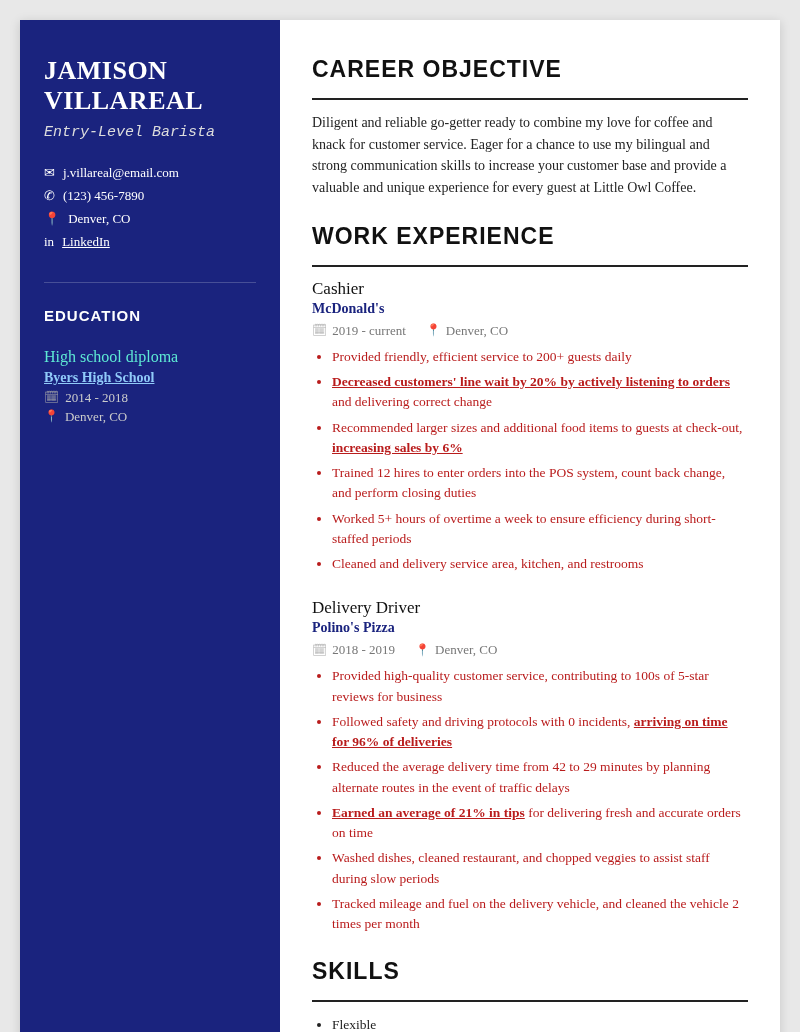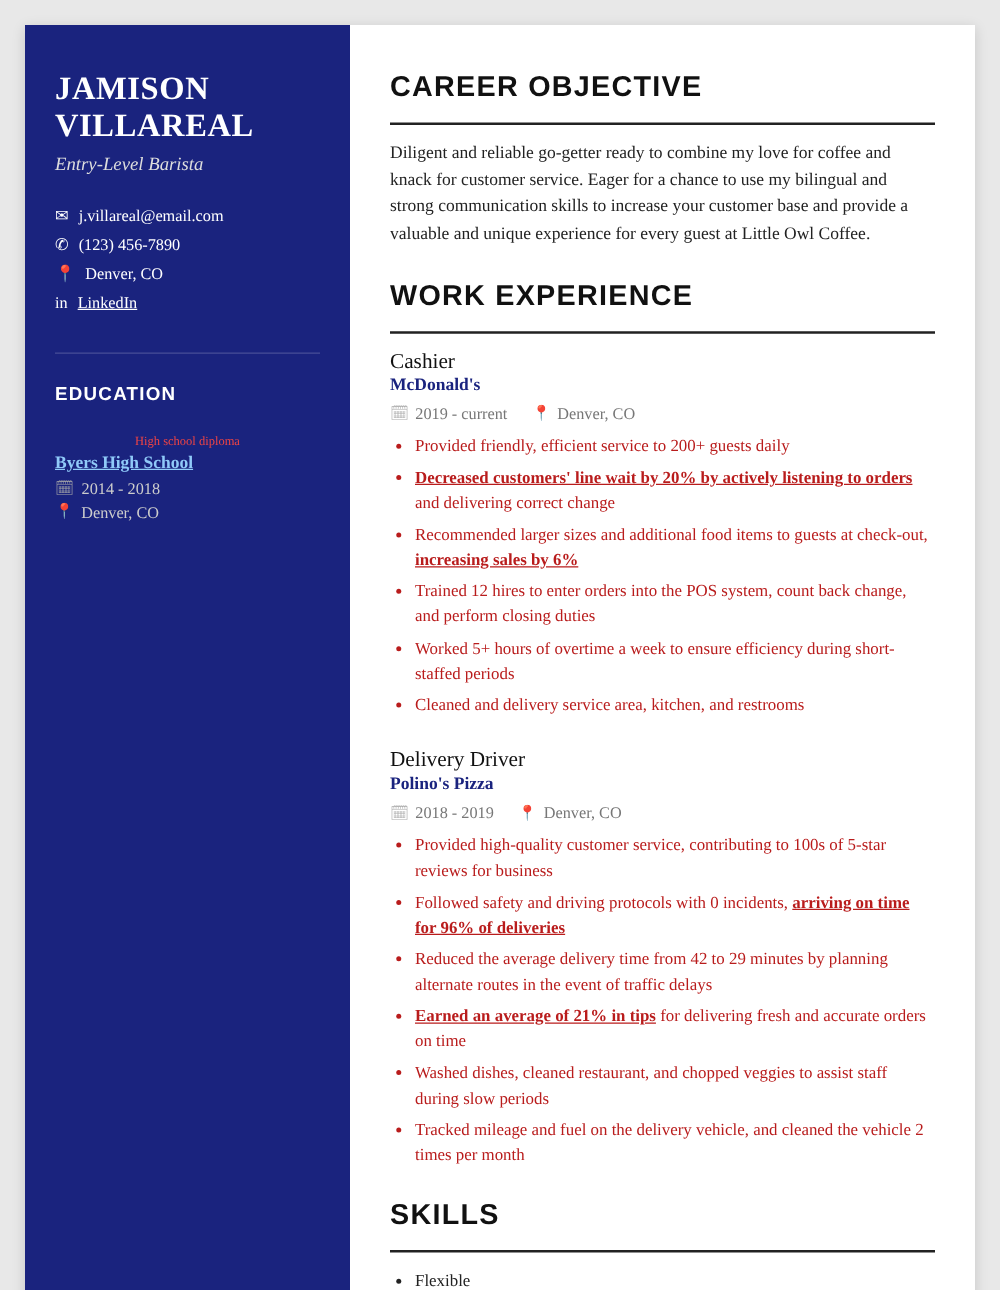--- a/index.html
+++ b/index.html
@@ -32,20 +32,21 @@
       line-height: 1.15;
       text-transform: uppercase;
       letter-spacing: 0.5px;
       margin-bottom: 8px;
     }
     .sidebar-title {
       font-style: italic;
       font-size: 15px;
       margin-bottom: 24px;
       color: #ddd;
+      font-family: Liberation Mono, monospace;
     }
     .sidebar-contact {
       margin-bottom: 32px;
     }
     .contact-item {
       display: flex;
       align-items: center;
       gap: 8px;
       font-size: 13px;
       margin-bottom: 7px;
@@ -67,24 +68,23 @@
     .sidebar-section-title {
       font-family: Arial, sans-serif;
       font-size: 15px;
       font-weight: bold;
       letter-spacing: 1px;
       text-transform: uppercase;
       color: #fff;
       margin-bottom: 24px;
     }
     .edu-degree {
-      font-size: 10px;
-      color: #ef4444;
+      font-size: 16px;
+      color: #5eead4;
       margin-bottom: 4px;
-      text-align: center;
     }
     .edu-school {
       font-size: 14px;
       color: #90caf9;
       font-weight: bold;
       text-decoration: underline;
       margin-bottom: 4px;
     }
     .edu-meta {
       font-size: 13px;

